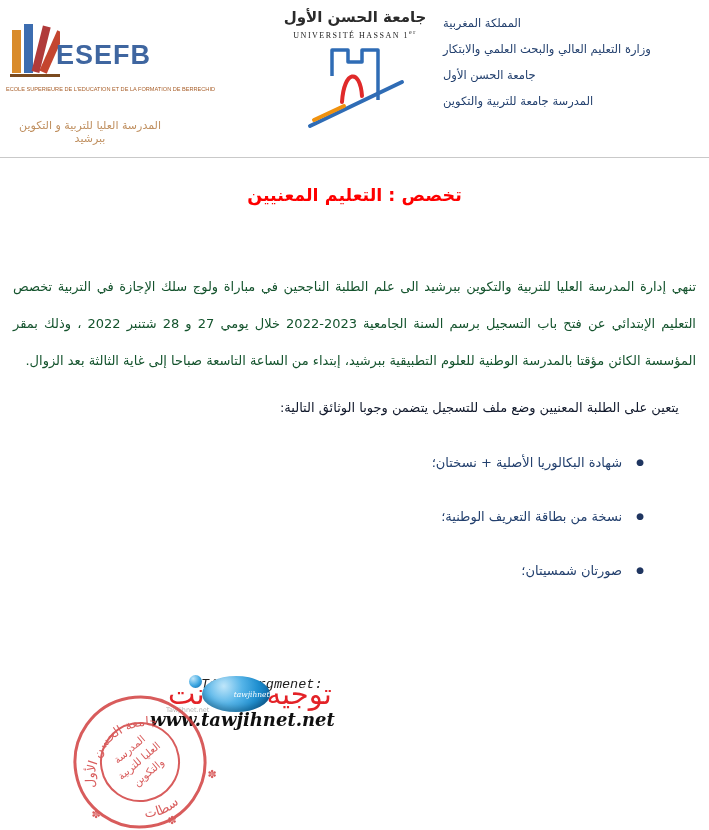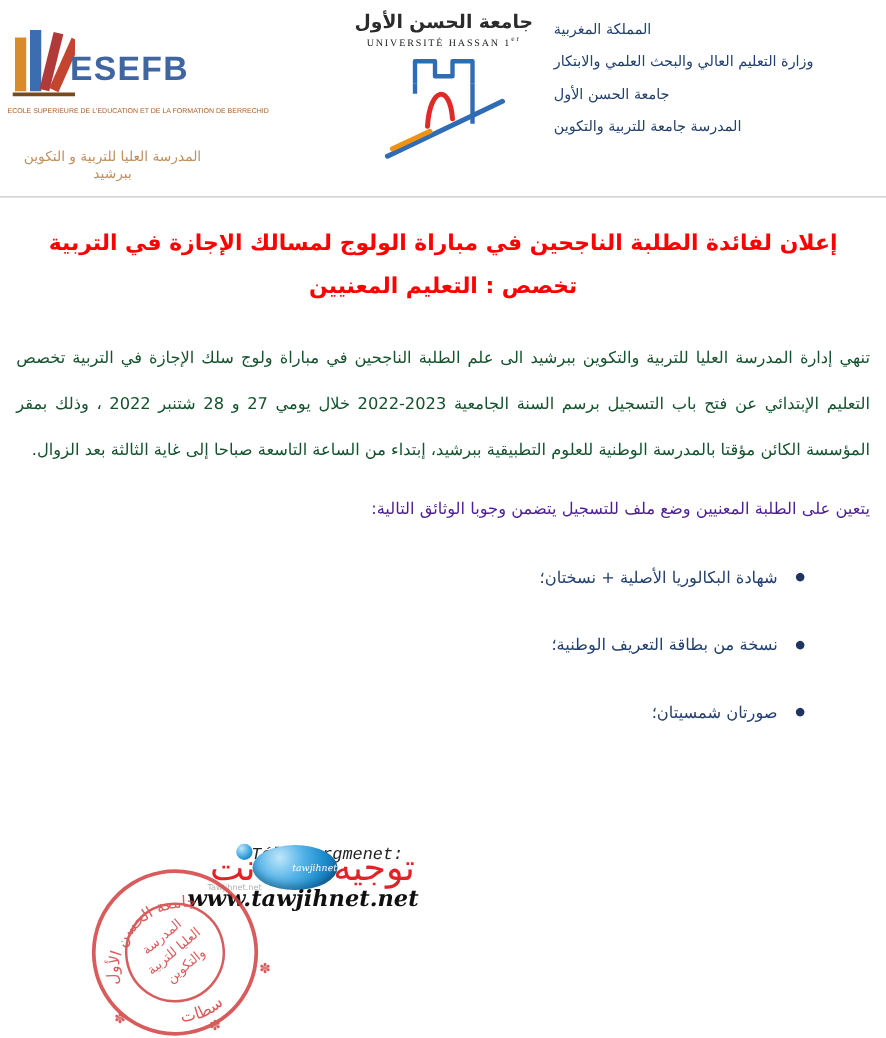--- a/index.html
+++ b/index.html
@@ -20,22 +20,22 @@
   .castle{display:block;margin:4px auto 0 auto;}
   .ministry{position:absolute;right:6px;top:10px;width:260px;direction:rtl;text-align:left;
             color:#23406e;font-size:11.5px;line-height:26px;}
   .sep{position:absolute;left:0;top:157px;width:709px;height:1px;background:#c9c9c9;}
   
   .title{position:absolute;left:28px;right:28px;top:178px;text-align:center;direction:rtl;
          color:#fe0000;font-weight:bold;font-size:17.5px;line-height:34px;}
   
   .para1{position:absolute;left:13px;right:13px;top:268px;direction:rtl;text-align:justify;
          color:#14532d;font-size:13px;line-height:37px;}
-  .para2{position:absolute;left:13px;right:13px;top:400px;direction:rtl;text-align:right;
-         color:#4c1d95;font-size:13px;}
+  .para2{position:absolute;left:13px;right:30px;top:400px;direction:rtl;text-align:right;
+         color:#0f172a;font-size:13px;}
   .docs{position:absolute;left:13px;right:13px;top:452px;direction:rtl;color:#23406e;
         font-size:13px;list-style:none;margin:0;padding:0 52px 0 0;}
   .docs li{margin-bottom:33px;line-height:21px;}
   .blt{display:inline-block;font-size:9px;vertical-align:2px;margin-left:14px;color:#1f3560;}
   .fmt{font-family:"Liberation Serif",serif;font-weight:bold;font-size:15.5px;color:#1f3560;}
   
   .dl-label{position:absolute;left:153px;top:677px;font-size:13.5px;font-style:italic;
             color:#222;font-family:Liberation Mono, monospace;margin-left:48px;}
   .tj-logo{position:absolute;left:168px;top:676px;display:flex;direction:rtl;
            align-items:center;}
@@ -89,21 +89,20 @@
   <div class="ministry">
     <div>المملكة المغربية</div>
     <div>وزارة التعليم العالي والبحث العلمي والابتكار</div>
     <div>جامعة الحسن الأول</div>
     <div>المدرسة جامعة للتربية والتكوين</div>
   </div>
 
   <div class="sep"></div>
 
   <div class="title">
-    <div>إعلان لفائدة الطلبة الناجحين في مباراة الولوج لمسالك الإجازة في التربية</div>
     <div>تخصص : التعليم المعنيين</div>
   </div>
 
   <div class="para1">تنهي إدارة المدرسة العليا للتربية والتكوين ببرشيد الى علم الطلبة الناجحين في مباراة ولوج سلك الإجازة في التربية تخصص التعليم الإبتدائي عن فتح باب التسجيل برسم السنة الجامعية 2023-2022 خلال يومي 27 و 28 شتنبر 2022 ، وذلك بمقر المؤسسة الكائن مؤقتا بالمدرسة الوطنية للعلوم التطبيقية ببرشيد، إبتداء من الساعة التاسعة صباحا إلى غاية الثالثة بعد الزوال.</div>
   <div class="para2">يتعين على الطلبة المعنيين وضع ملف للتسجيل يتضمن وجوبا الوثائق التالية:</div>
 
   <ul class="docs">
     <li>
       <span class="blt">●</span><span>شهادة البكالوريا الأصلية + نسختان؛</span>
     </li>

